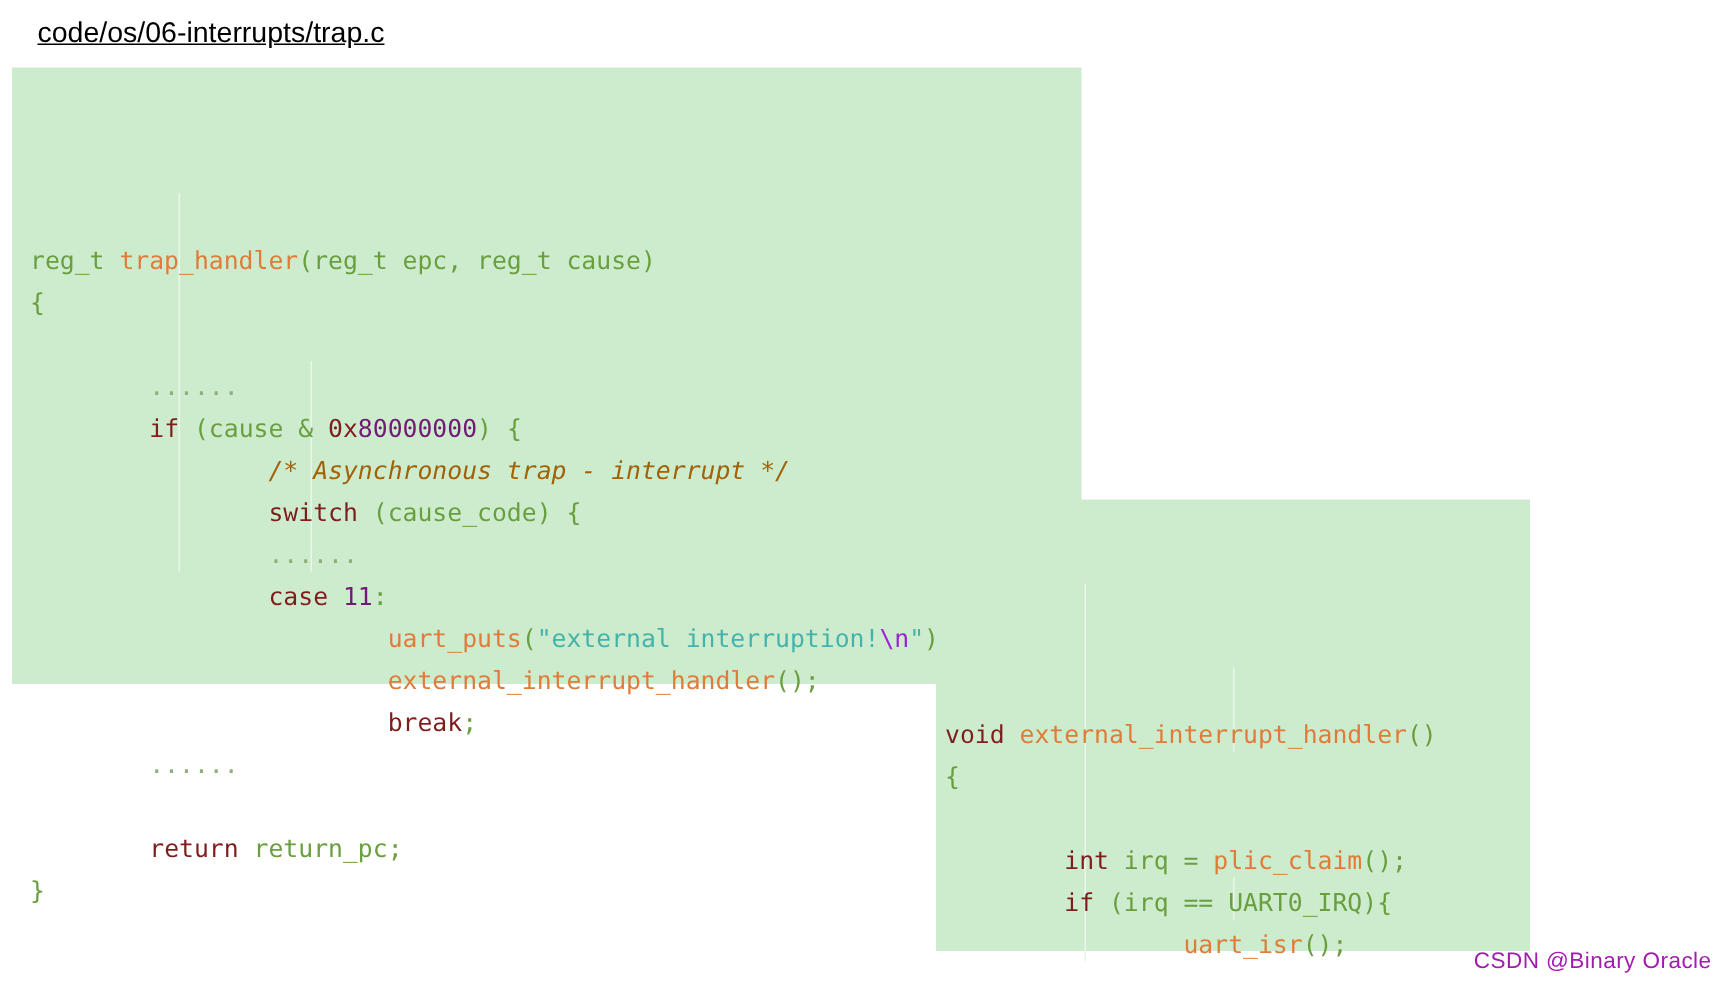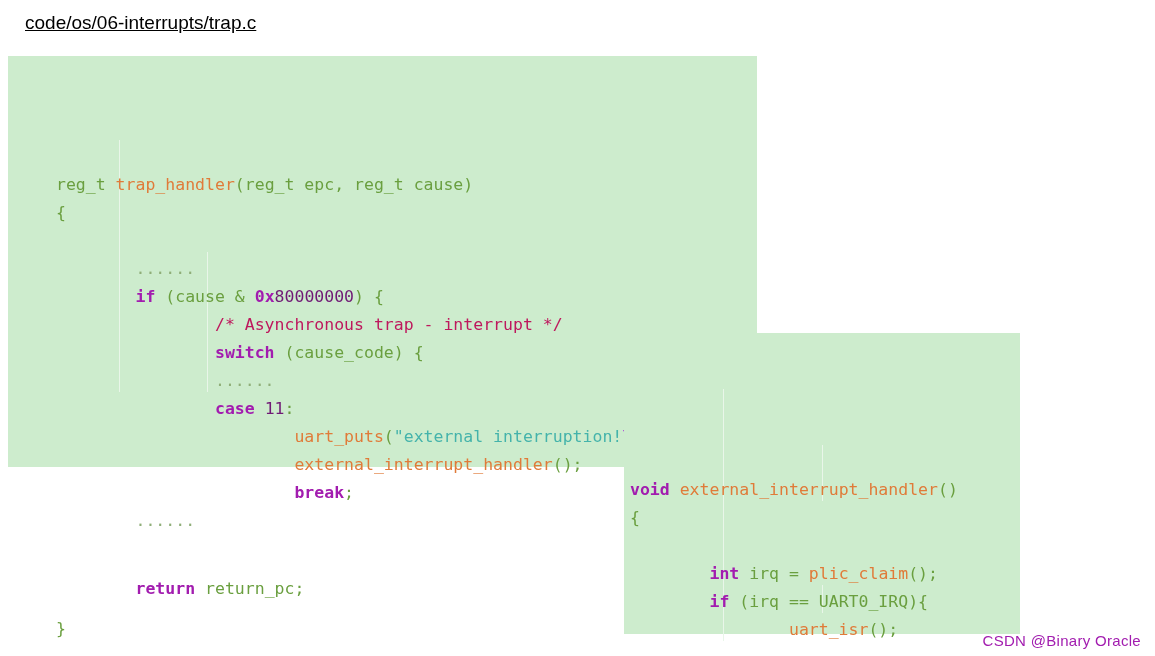--- a/index.html
+++ b/index.html
@@ -33,25 +33,24 @@
     position: absolute;
     background: #cdeccd;
     font-family: "DejaVu Sans Mono", "Liberation Mono", monospace;
     font-size: 16.5px;
     line-height: 28px;
     white-space: pre;
     overflow: visible;
   }
   #code-block-trap {
     left: 8px;
-    top: 56px;
+    top: 45px;
     width: 713px;
     height: 411px;
     z-index: 1;
-    padding-left: 36px;
   }
   #code-block-handler {
     left: 624px;
     top: 333px;
     width: 396px;
     height: 301px;
     z-index: 2;
   }
 
   .code-lines {
@@ -65,39 +64,38 @@
   .code-line {
     height: 28px;
     line-height: 28px;
     white-space: pre;
     position: relative;
   }
 
   
   .code-line.outside {
     background: transparent;
-    margin-top: 12px;
   }
 
   
   .indent-guide {
     position: absolute;
     width: 1px;
     background: #e9f6e9;
     z-index: 0;
   }
 
   
   .tok-plain   { color: #6a9f3f; }
-  .tok-kw      { color: #a21caf; font-weight: bold; }
+  .tok-kw      { color: #7f1d1d; font-weight: normal; }
   .tok-fn      { color: #e07b39; }
   .tok-str     { color: #44b3ab; }
   .tok-esc     { color: #a01fd8; }
   .tok-num     { color: #701a75; }
-  .tok-comment { color: #be185d; }
+  .tok-comment { color: #a16207; font-style: italic; }
   .tok-punct   { color: #6a9f3f; }
   .tok-dots    { color: #8fae78; }
 
   
   #watermark {
     position: absolute;
     right: 14px;
     bottom: 7px;
     font-family: "Liberation Sans", sans-serif;
     font-size: 15px;

